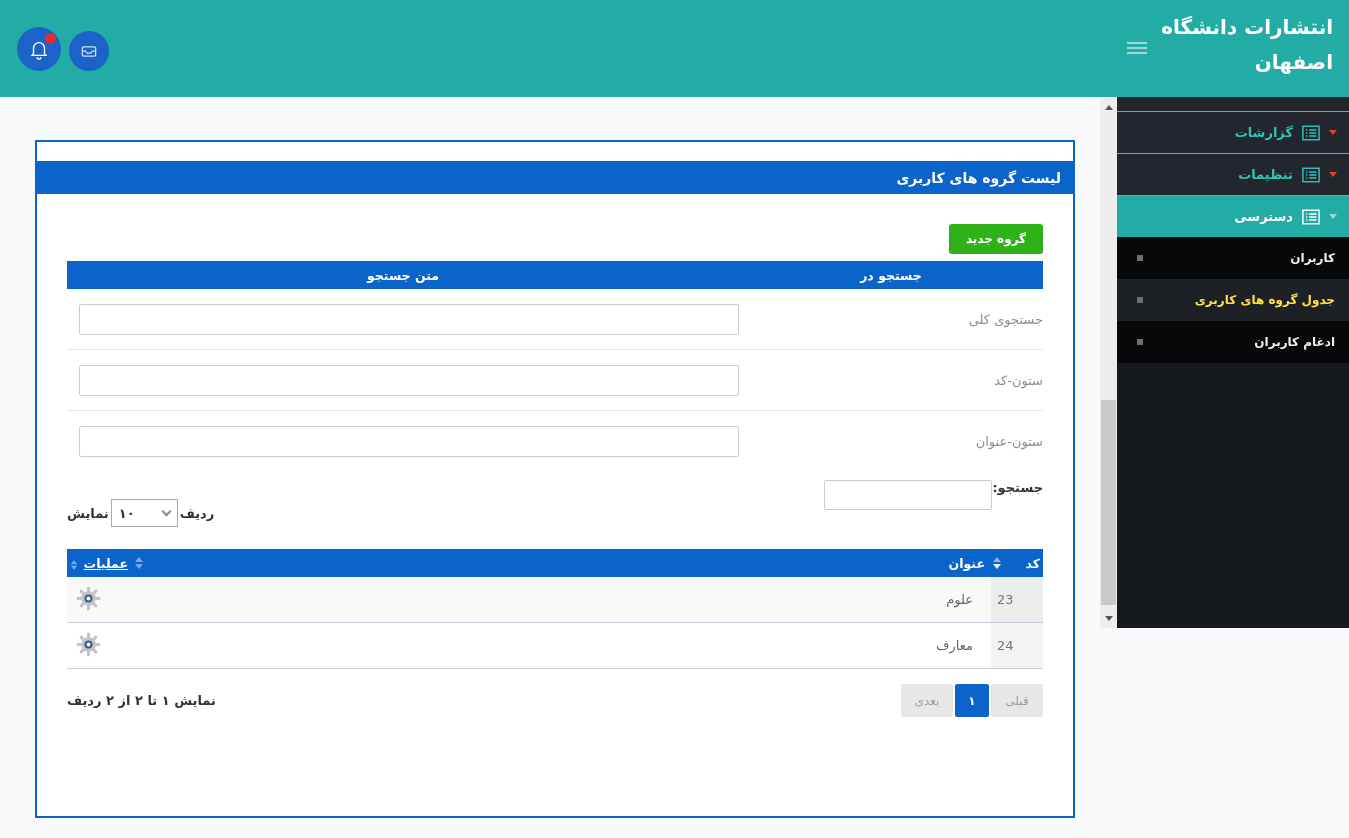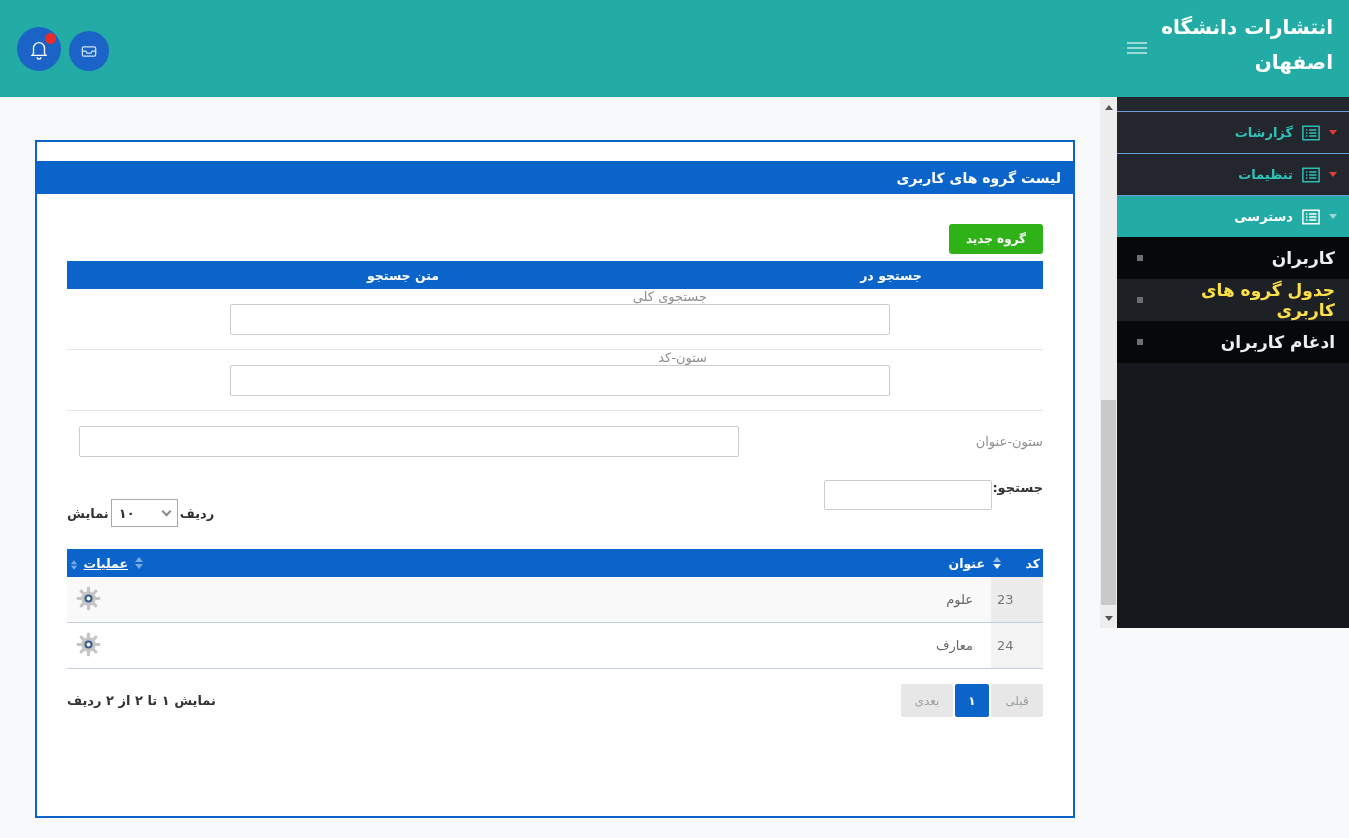--- a/index.html
+++ b/index.html
@@ -29,21 +29,21 @@
   .side-item { height:42px; background:#23272d; border-top:1px solid #6f9ddb;
                display:flex; align-items:center; gap:9px; padding:0 12px;
                color:#2ec4ba; font-weight:bold; font-size:13px; cursor:pointer; }
   .side-item.active { background:#22aca5; color:#fff; }
   .caret-down { width:0; height:0; border-left:4px solid transparent; border-right:4px solid transparent;
                 border-top:5px solid #e23c3c; }
   .side-item.active .caret-down { border-top-color:rgba(255,255,255,.55); }
   .side-icon { display:flex; }
   .sub-item { height:42px; background:#07080a; display:flex; align-items:center;
               justify-content:space-between; padding:0 14px 0 20px;
-              color:#eceff1; font-weight:bold; font-size:17px; cursor:pointer; }
+              color:#eceff1; font-weight:bold; font-size:12px; cursor:pointer; }
   .sub-item.active { background:#1d2126; color:#fde047; }
   .bullet { width:6px; height:6px; background:#6b6f74; }
   
   .side-scroll { position:absolute; right:232px; top:97px; width:17px; height:531px; background:#ededed; }
   .sb-btn { position:absolute; left:0; width:17px; height:16px; display:flex;
             align-items:center; justify-content:center; cursor:pointer; }
   .sb-up { top:2px; } .sb-down { bottom:2px; }
   .tri-up { width:0; height:0; border-left:4px solid transparent; border-right:4px solid transparent;
             border-bottom:5px solid #555; }
   .tri-down { width:0; height:0; border-left:4px solid transparent; border-right:4px solid transparent;
@@ -64,21 +64,21 @@
                display:flex; align-items:center; justify-content:center; cursor:pointer; }
   .minus-bar { width:10px; height:2px; background:#fff; }
   .adv-label { color:#8b949d; font-size:13px; }
   
   .s-table { margin-top:7px; }
   .s-head { display:flex; height:28px; background:#0b64ca; color:#fff;
             font-weight:bold; font-size:12.5px; align-items:center; }
   .s-head-in { width:304px; text-align:center; }
   .s-head-text { flex:1; text-align:center; }
   .s-row { display:flex; align-items:center; height:61px; }
-  .s-row.bordered { border-bottom:1px solid #e3e3e3;flex-direction:column; }
+  .s-row.bordered { border-bottom:1px solid #e3e3e3; }
   .s-label { width:304px; text-align:right; color:#8f8f8f; padding-left:6px; }
   .s-input-wrap { flex:1; display:flex; }
   .s-input { width:660px; height:31px; border:1px solid #c8cdd3; border-radius:2px;
              margin-left:10px; padding:0 8px; font-family:inherit; font-size:13px; }
   
   .controls { margin-top:8px; display:flex; justify-content:space-between; align-items:flex-start; }
   .search-box { display:flex; }
   .search-box label { font-weight:bold; color:#333; margin-bottom:6px; }
   .search-input { width:168px; height:30px; border:1px solid #c8cdd3; border-radius:2px;
                   padding:0 8px; font-family:inherit; font-size:13px; }

